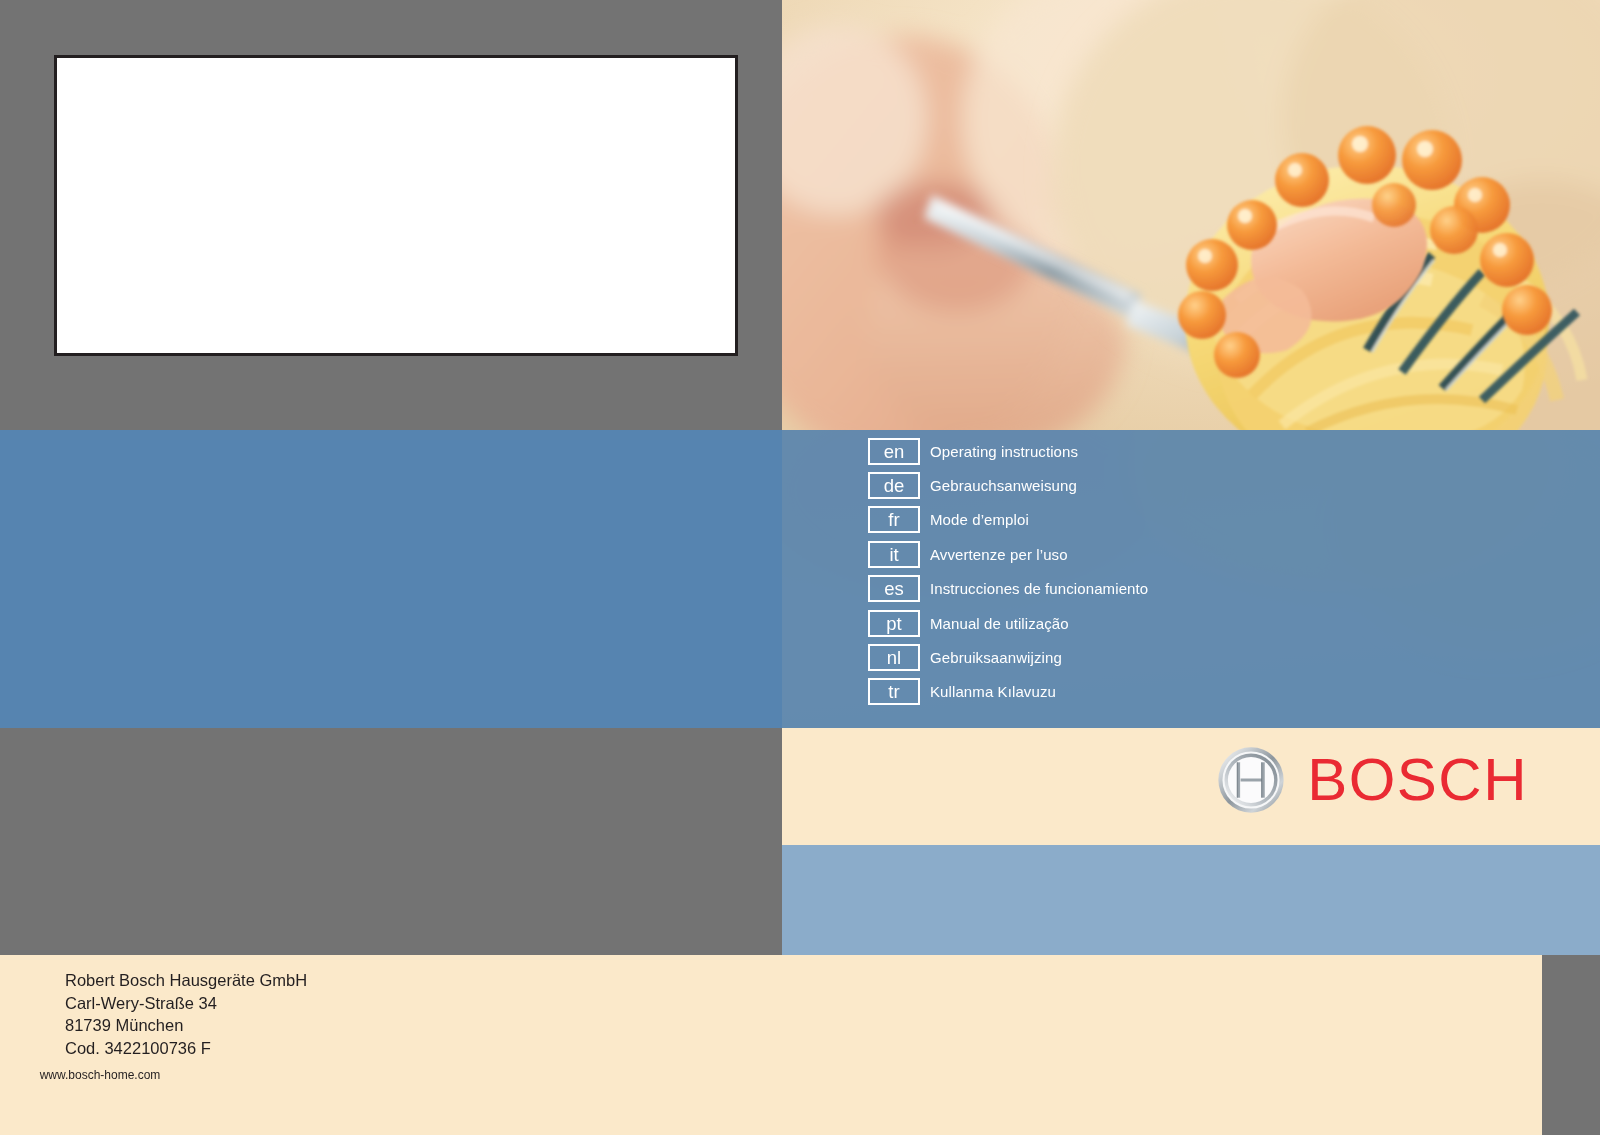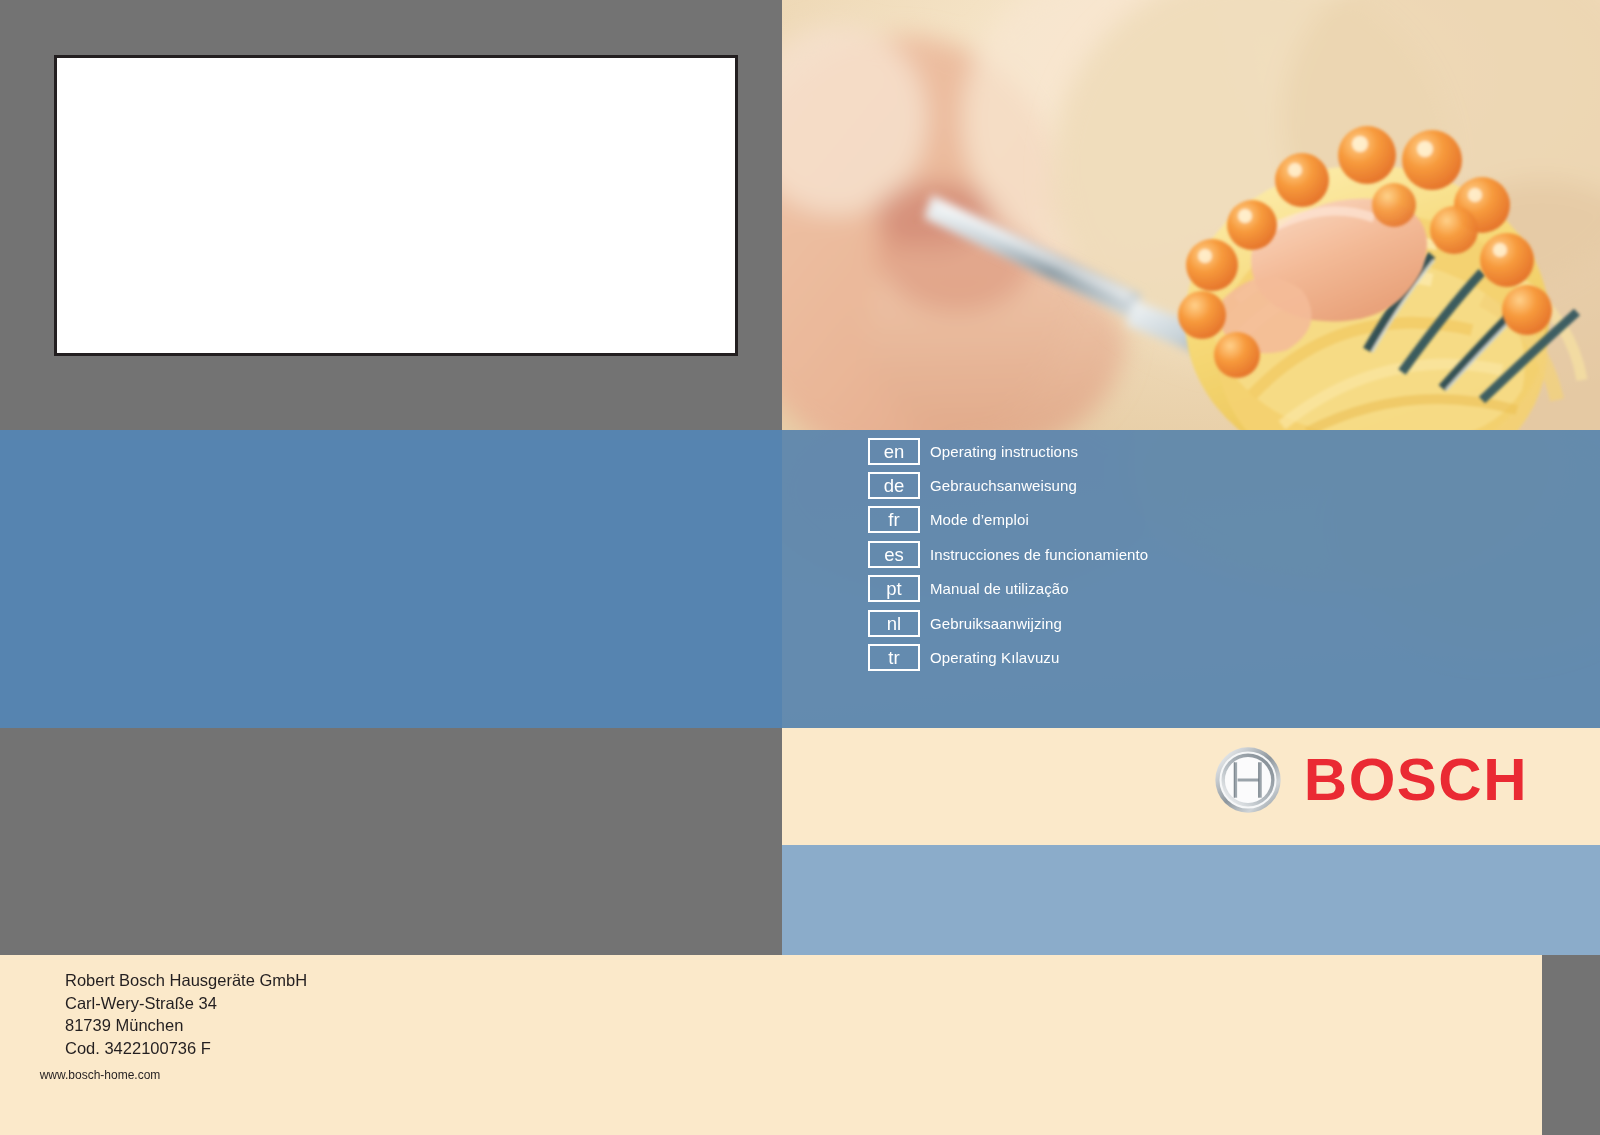--- a/index.html
+++ b/index.html
@@ -119,21 +119,21 @@
     right: 72px;
     top: 18px;
     display: flex;
     align-items: center;
     gap: 22px;
   }
   .logo-mark { width: 68px; height: 68px; display: block; }
   .logo-word {
     color: #ea2a33;
     font-size: 60px;
-    font-weight: bold;
+    font-weight: normal;
     letter-spacing: 1.5px;
     line-height: 60px;
     font-family: "Liberation Sans", sans-serif;
   }
 
   
   .lightblue-band {
     position: absolute;
     left: 782px;
     top: 845px;
@@ -346,34 +346,38 @@
     </div>
     <div class="lang-row">
       <span class="lang-code">de</span>
       <span class="lang-label">Gebrauchsanweisung</span>
     </div>
     <div class="lang-row">
       <span class="lang-code">fr</span>
       <span class="lang-label">Mode d’emploi</span>
     </div>
     <div class="lang-row">
+      <span class="lang-code">it</span>
+      <span class="lang-label">Avvertenze per l’uso</span>
+    </div>
+    <div class="lang-row">
       <span class="lang-code">es</span>
       <span class="lang-label">Instrucciones de funcionamiento</span>
     </div>
     <div class="lang-row">
       <span class="lang-code">pt</span>
       <span class="lang-label">Manual de utilização</span>
     </div>
     <div class="lang-row">
       <span class="lang-code">nl</span>
       <span class="lang-label">Gebruiksaanwijzing</span>
     </div>
     <div class="lang-row">
       <span class="lang-code">tr</span>
-      <span class="lang-label">Operating Kılavuzu</span>
+      <span class="lang-label">Kullanma Kılavuzu</span>
     </div>
   </div>
 
   <div class="cream-band">
     <div class="logo-wrap">
       <svg class="logo-mark" viewBox="0 0 100 100">
         <defs>
           <linearGradient id="ringOuter" x1="0" y1="0" x2="1" y2="1">
             <stop offset="0%" stop-color="#ffffff"></stop>
             <stop offset="25%" stop-color="#c9ced2"></stop>

